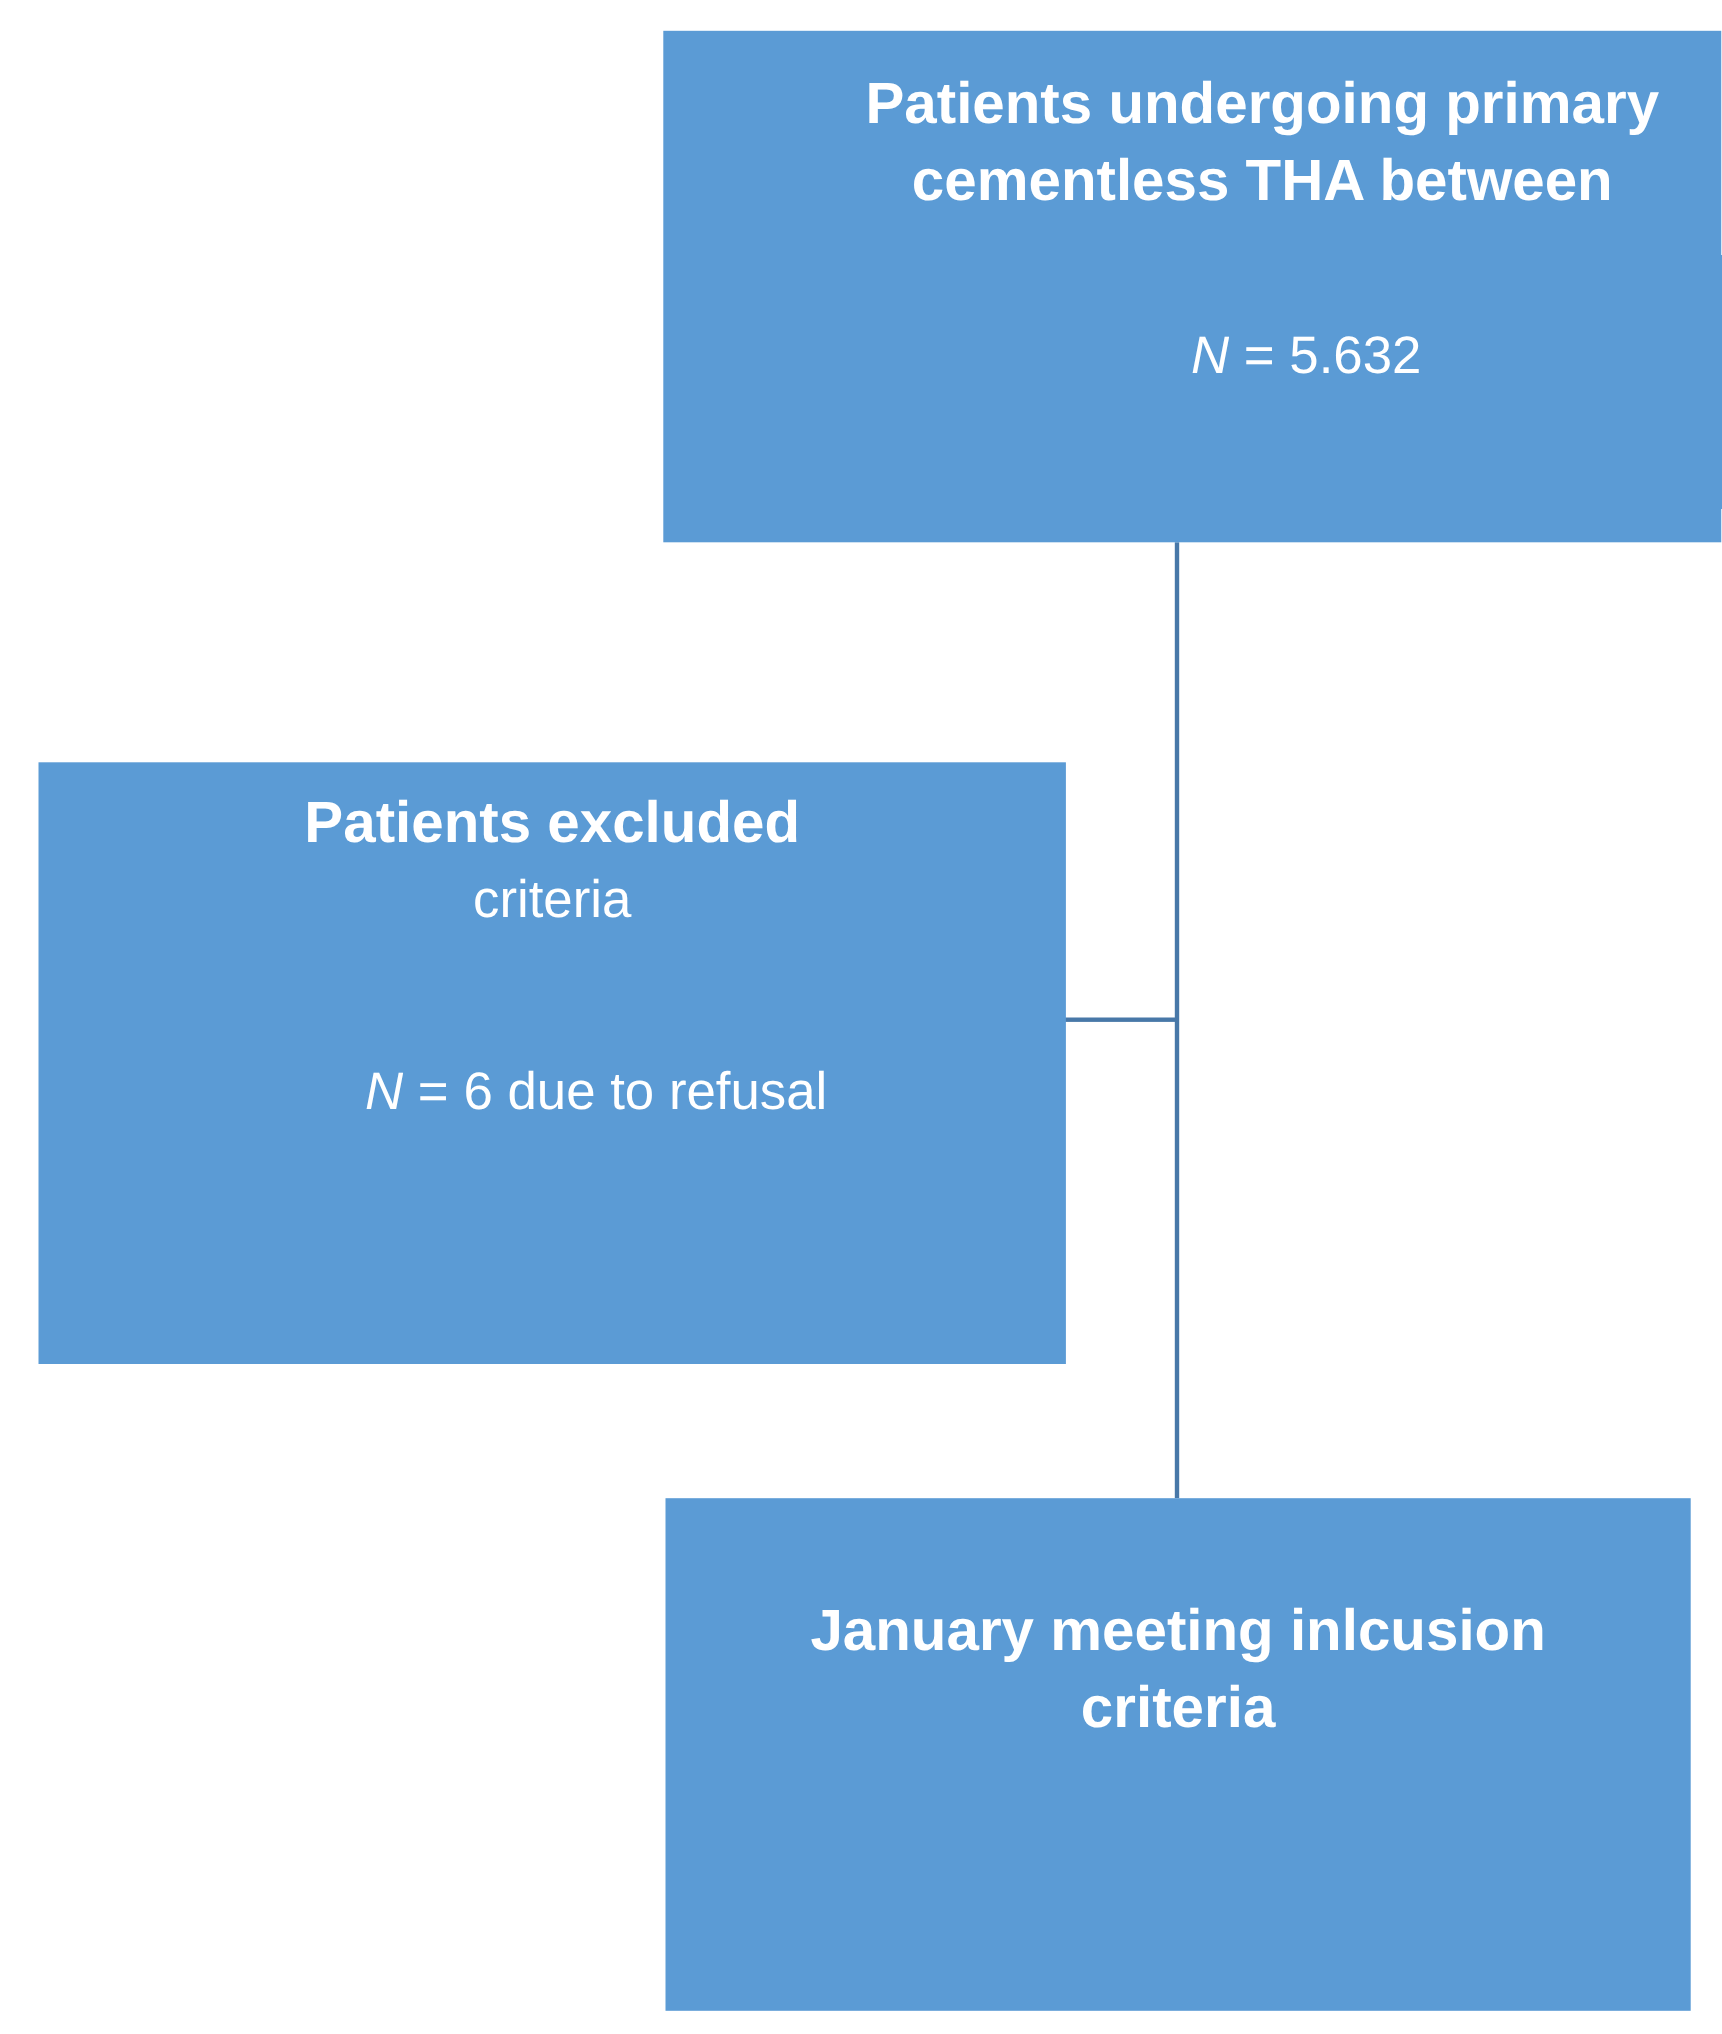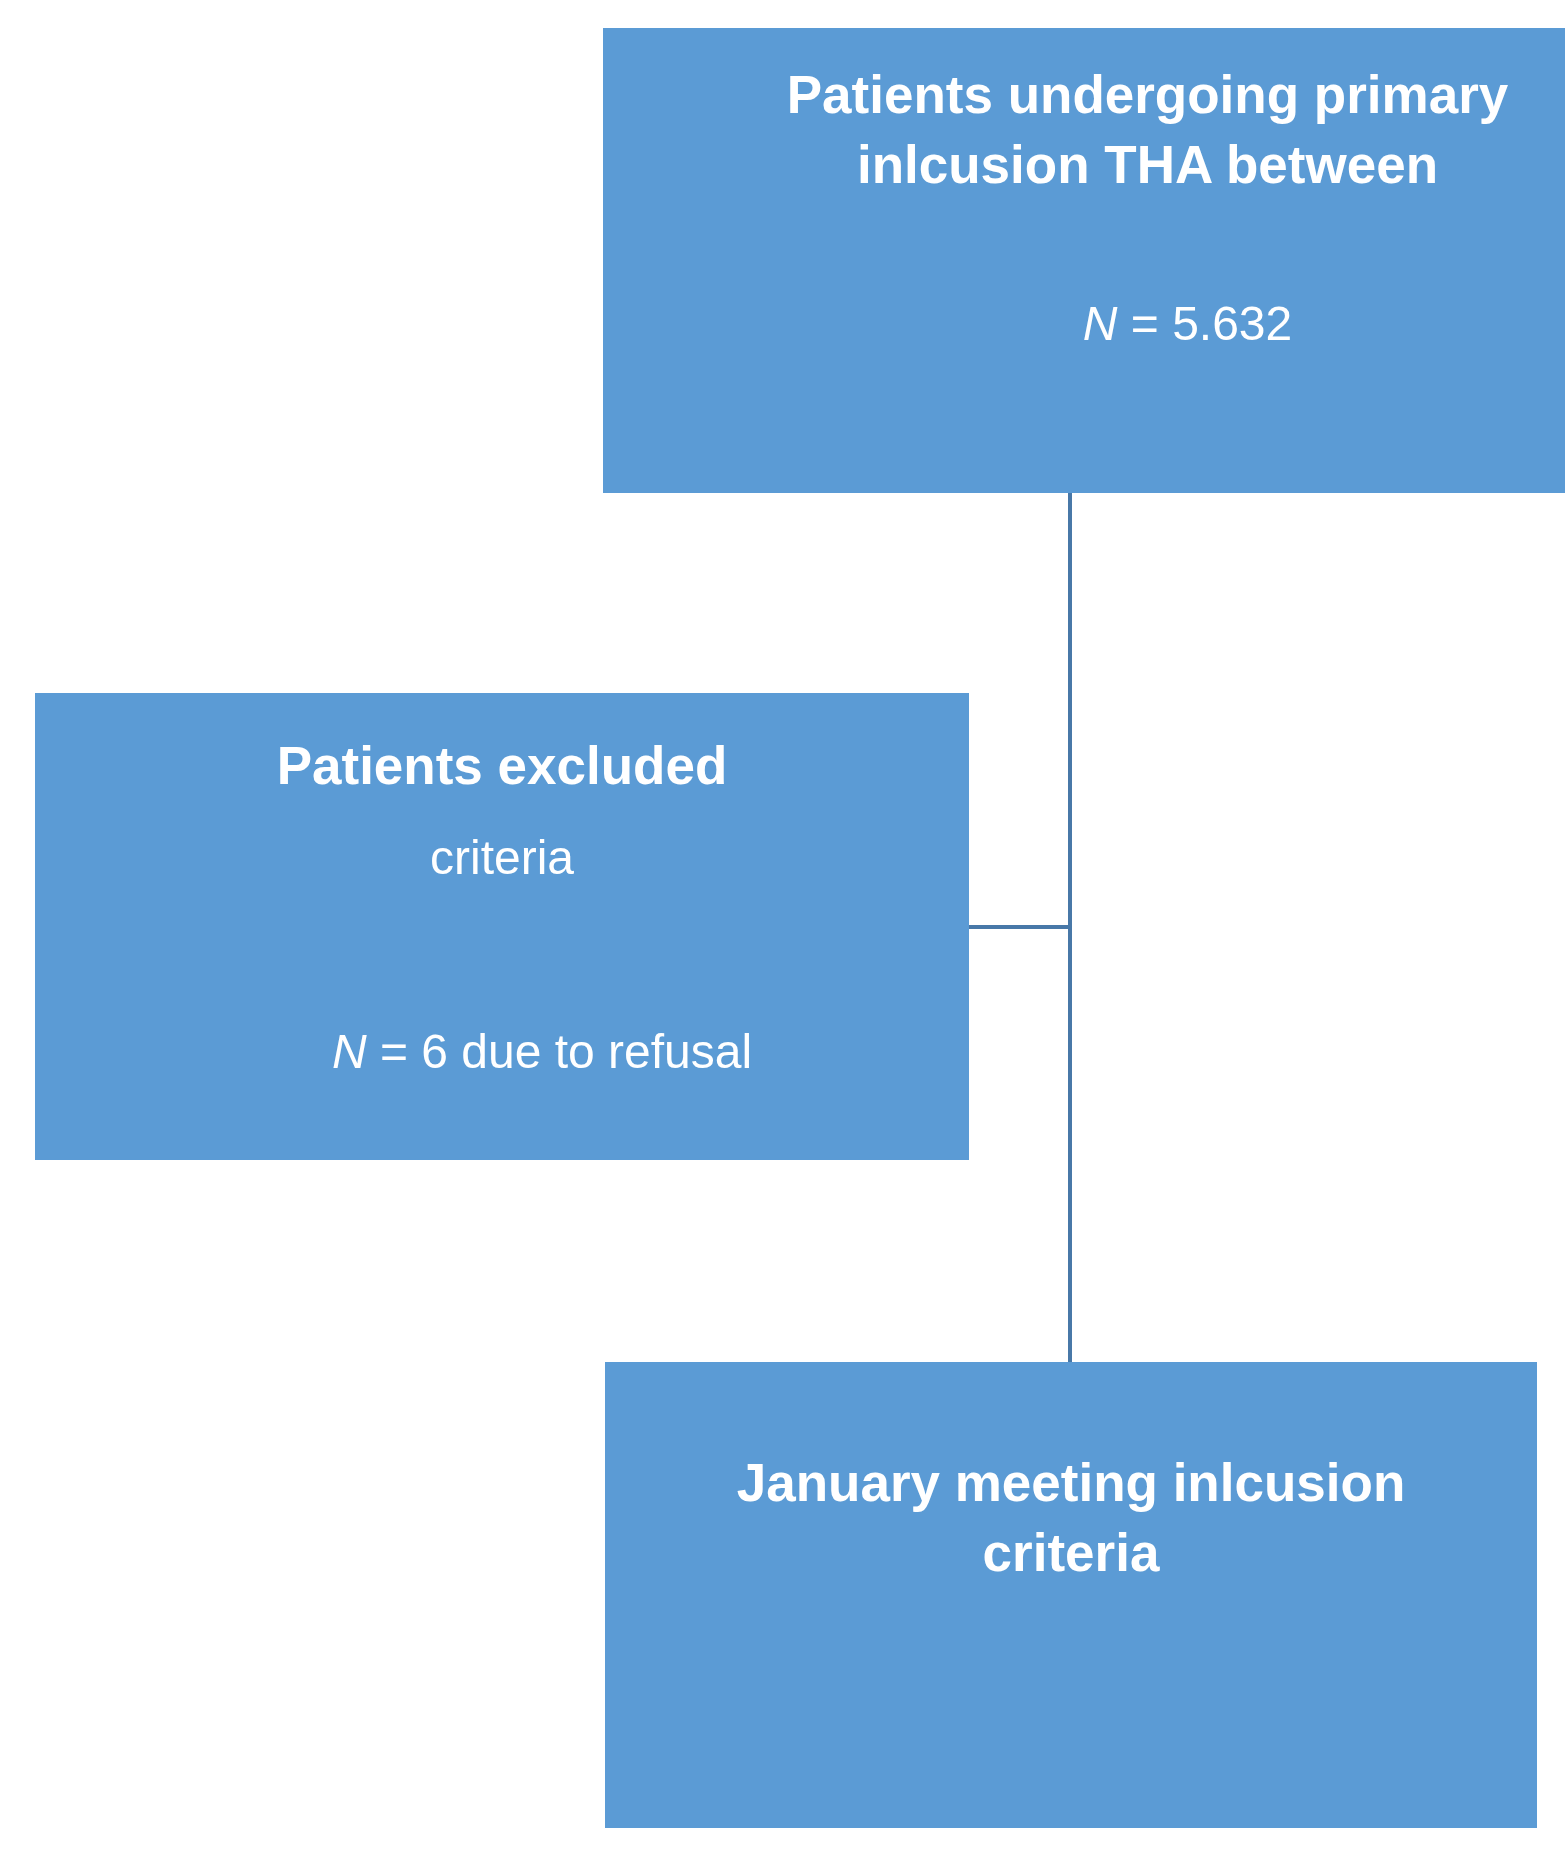--- a/index.html
+++ b/index.html
@@ -26,23 +26,23 @@
     box-sizing: border-box;
   }
   .box-top {
     left: 603px; top: 28px;
     width: 1089px; height: 465px;
     padding-top: 32px;
     justify-content: flex-start;
   }
   .box-excluded {
     left: 35px; top: 693px;
-    width: 934px; height: 467px;
-    padding-top: 38px;
-    justify-content: space-between;
+    width: 934px; height: 547px;
+    padding-top: 20px;
+    justify-content: flex-start;
   }
   .box-inclusion {
     left: 605px; top: 1362px;
     width: 932px; height: 466px;
     padding-top: 86px;
     justify-content: flex-start;
   }
   .title {
     font-weight: bold;
     font-size: 53px;
@@ -80,21 +80,21 @@
 <body>
 
 <div class="canvas">
 
   <div class="connector connector-vertical"></div>
   <div class="connector connector-horizontal"></div>
 
   <div class="box box-top">
     <div class="title">
       <div class="line">Patients undergoing primary</div>
-      <div class="line">inlcusion THA between</div>
+      <div class="line">cementless THA between</div>
     </div>
     <div class="nline mt16">
       <span class="italic-n">N</span><span> = 5.632</span>
     </div>
   </div>
 
   <div class="box box-excluded">
     <div class="title">Patients excluded</div>
     <div class="nline">criteria</div>
     <div class="nline mt30">

